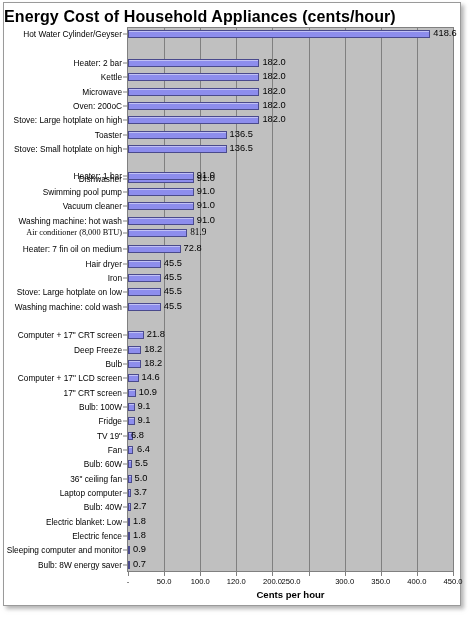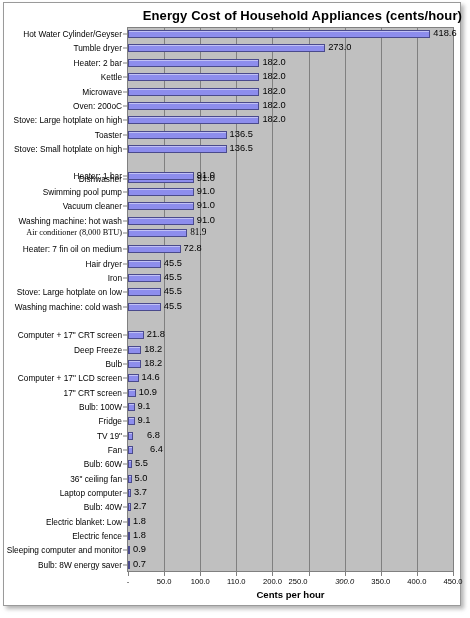--- a/index.html
+++ b/index.html
@@ -25,22 +25,22 @@
     border: 1px solid #9a9a9a;
     box-sizing: border-box;
     box-shadow: 3px 3px 4px rgba(120,120,120,0.55);
   }
 
   #chart-title {
     position: absolute;
     left: 0;
     top: 5px;
     width: 458px;
-    text-align: right;
-    font-size: 13px;
+    text-align: left;
+    font-size: 16px;
     font-weight: bold;
     color: #000000;
     letter-spacing: 0.1px;
   }
 
   
   #plot-area {
     position: absolute;
     left: 123px;
     top: 24px;
@@ -166,26 +166,20 @@
       <div class="gridline" style="left: 325px;"></div>
     </div>
 
   <div id="rows">
       <div class="row" style="top: 0px; height: 14.3421px;">
         <div class="cat-label">Hot Water Cylinder/Geyser</div>
         <div class="tick"></div>
         <div class="bar" style="width: 302.322px;"></div>
         <div class="val-label" style="left: 429.322px;">418.6</div>
       </div>
-      <div class="row" style="top: 14.3421px; height: 14.3421px;">
-        <div class="cat-label">Tumble dryer</div>
-        <div class="tick"></div>
-        <div class="bar" style="width: 197.167px;"></div>
-        <div class="val-label" style="left: 324.167px;">273.0</div>
-      </div>
       <div class="row" style="top: 28.6842px; height: 14.3421px;">
         <div class="cat-label">Heater: 2 bar</div>
         <div class="tick"></div>
         <div class="bar" style="width: 131.444px;"></div>
         <div class="val-label" style="left: 258.444px;">182.0</div>
       </div>
       <div class="row" style="top: 43.0263px; height: 14.3421px;">
         <div class="cat-label">Kettle</div>
         <div class="tick"></div>
         <div class="bar" style="width: 131.444px;"></div>
@@ -326,27 +320,27 @@
       <div class="row" style="top: 387.237px; height: 14.3421px;">
         <div class="cat-label">Fridge</div>
         <div class="tick"></div>
         <div class="bar" style="width: 6.57222px;"></div>
         <div class="val-label" style="left: 133.572px;">9.1</div>
       </div>
       <div class="row" style="top: 401.579px; height: 14.3421px;">
         <div class="cat-label">TV 19"</div>
         <div class="tick"></div>
         <div class="bar" style="width: 4.91111px;"></div>
-        <div class="val-label" style="left: 143px;">6.8</div>
+        <div class="val-label" style="left: 127px;">6.8</div>
       </div>
       <div class="row" style="top: 415.921px; height: 14.3421px;">
         <div class="cat-label">Fan</div>
         <div class="tick"></div>
         <div class="bar" style="width: 4.62222px;"></div>
-        <div class="val-label" style="left: 146px; text-align: right;">6.4</div>
+        <div class="val-label" style="left: 133px; text-align: right;">6.4</div>
       </div>
       <div class="row" style="top: 430.263px; height: 14.3421px;">
         <div class="cat-label">Bulb: 60W</div>
         <div class="tick"></div>
         <div class="bar" style="width: 3.97222px;"></div>
         <div class="val-label" style="left: 130.972px;">5.5</div>
       </div>
       <div class="row" style="top: 444.605px; height: 14.3421px;">
         <div class="cat-label">36" ceiling fan</div>
         <div class="tick"></div>
@@ -392,27 +386,27 @@
     </div>
 
   <div id="x-axis">
       <div class="xtick-mark" style="left: 124px;"></div>
       <div class="xtick-label" style="left: 124px;">-</div>
       <div class="xtick-mark" style="left: 160.111px;"></div>
       <div class="xtick-label" style="left: 160.111px;">50.0</div>
       <div class="xtick-mark" style="left: 196.222px;"></div>
       <div class="xtick-label" style="left: 196.222px;">100.0</div>
       <div class="xtick-mark" style="left: 232.333px;"></div>
-      <div class="xtick-label" style="left: 232.333px;">110.0</div>
+      <div class="xtick-label" style="left: 232.333px;">120.0</div>
       <div class="xtick-mark" style="left: 268.444px;"></div>
       <div class="xtick-label" style="left: 268.444px;">200.0</div>
       <div class="xtick-mark" style="left: 304.556px;"></div>
-      <div class="xtick-label" style="left: 294px; text-align: center;">250.0</div>
+      <div class="xtick-label" style="left: 287px; text-align: center;">250.0</div>
       <div class="xtick-mark" style="left: 340.667px;"></div>
-      <div class="xtick-label" style="left: 340.667px; font-style: italic;">300.0</div>
+      <div class="xtick-label" style="left: 340.667px;">300.0</div>
       <div class="xtick-mark" style="left: 376.778px;"></div>
       <div class="xtick-label" style="left: 376.778px;">350.0</div>
       <div class="xtick-mark" style="left: 412.889px;"></div>
       <div class="xtick-label" style="left: 412.889px;">400.0</div>
       <div class="xtick-mark" style="left: 449px;"></div>
       <div class="xtick-label" style="left: 449px;">450.0</div>
     </div>
 
   <div id="x-axis-title">Cents per hour</div>
 

